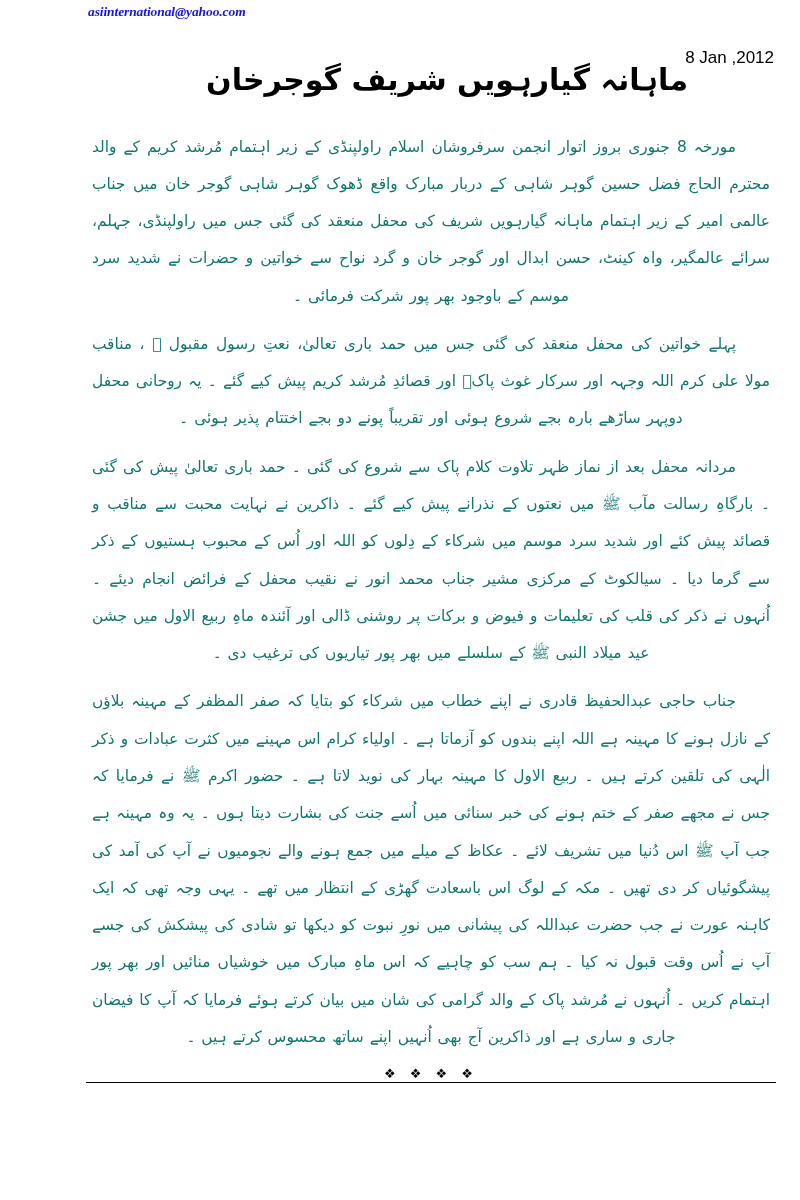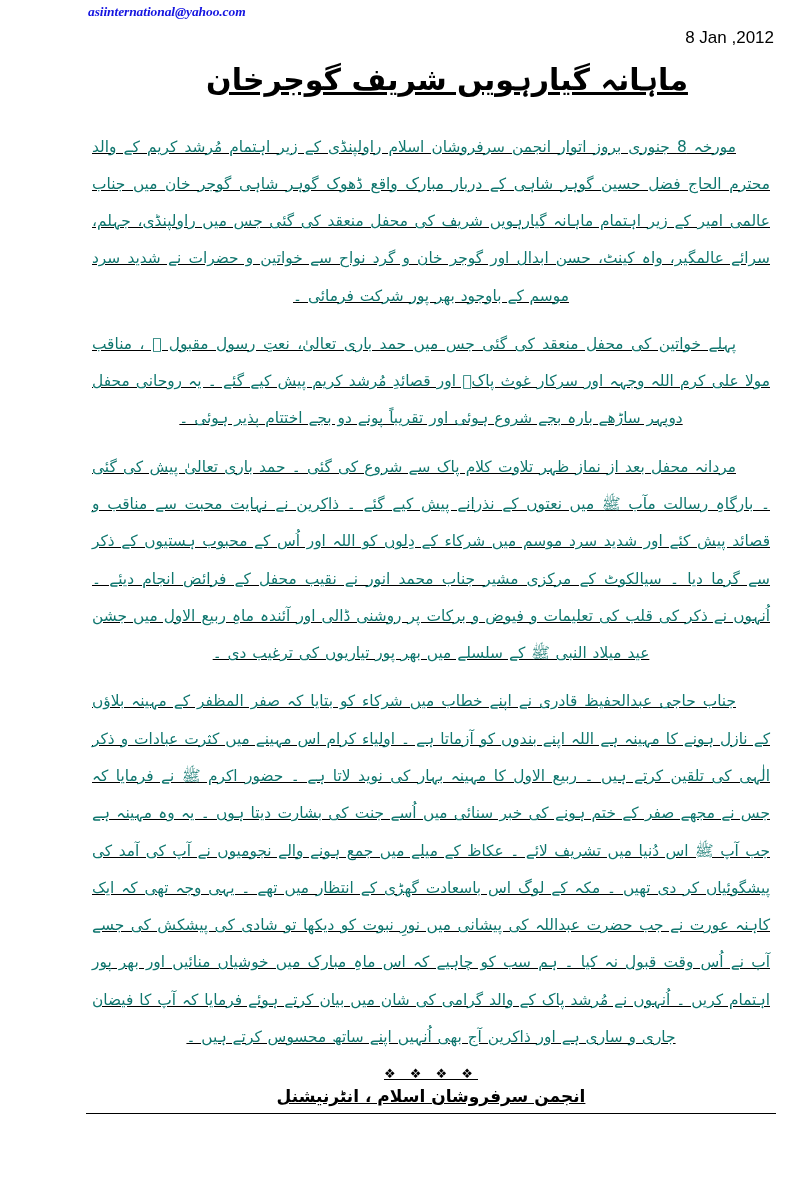--- a/index.html
+++ b/index.html
@@ -17,21 +17,20 @@
     color: #000000;
   }
 
   .page {
     position: absolute;
     inset: 0;
     width: 738px;
     height: 1200px;
     padding: 0;
     box-sizing: border-box;
-    text-decoration: underline;
   }
 
   
   .masthead {
     position: relative;
     height: 34px;
   }
   .masthead-email {
     position: absolute;
     left: 26px;
@@ -66,21 +65,21 @@
     font-weight: bold;
     line-height: 0.9;
     margin-top: -3px;
     text-align: center;
     direction: ltr;
   }
 
   .dateline {
     position: absolute;
     right: 26px;
-    top: 28px;
+    top: 48px;
     direction: ltr;
     font-family: "Liberation Sans", sans-serif;
     font-size: 17px;
     color: #000;
     white-space: nowrap;
   }
 
   .doc-title {
     margin: 26px 0 0 0;
     text-align: center;
@@ -153,17 +152,16 @@
 
   <div class="article">
     <p class="para">مورخہ 8 جنوری بروز اتوار انجمن سرفروشان اسلام راولپنڈی کے زیر اہتمام مُرشد کریم کے والد محترم الحاج فضل حسین گوہر شاہی کے دربار مبارک واقع ڈھوک گوہر شاہی گوجر خان میں جناب عالمی امیر کے زیر اہتمام ماہانہ گیارہویں شریف کی محفل منعقد کی گئی جس میں راولپنڈی، جہلم، سرائے عالمگیر، واہ کینٹ، حسن ابدال اور گوجر خان و گرد نواح سے خواتین و حضرات نے شدید سرد موسم کے باوجود بھر پور شرکت فرمائی ۔</p>
     <p class="para">پہلے خواتین کی محفل منعقد کی گئی جس میں حمد باری تعالیٰ، نعتِ رسول مقبول ﷺ ، مناقب مولا علی کرم اللہ وجہہ اور سرکار غوث پاکؒ اور قصائدِ مُرشد کریم پیش کیے گئے ۔ یہ روحانی محفل دوپہر ساڑھے بارہ بجے شروع ہوئی اور تقریباً پونے دو بجے اختتام پذیر ہوئی ۔</p>
     <p class="para">مردانہ محفل بعد از نماز ظہر تلاوت کلام پاک سے شروع کی گئی ۔ حمد باری تعالیٰ پیش کی گئی ۔ بارگاہِ رسالت مآب ﷺ میں نعتوں کے نذرانے پیش کیے گئے ۔ ذاکرین نے نہایت محبت سے مناقب و قصائد پیش کئے اور شدید سرد موسم میں شرکاء کے دِلوں کو اللہ اور اُس کے محبوب ہستیوں کے ذکر سے گرما دیا ۔ سیالکوٹ کے مرکزی مشیر جناب محمد انور نے نقیب محفل کے فرائض انجام دیئے ۔ اُنہوں نے ذکر کی قلب کی تعلیمات و فیوض و برکات پر روشنی ڈالی اور آئندہ ماہِ ربیع الاول میں جشن عید میلاد النبی ﷺ کے سلسلے میں بھر پور تیاریوں کی ترغیب دی ۔</p>
     <p class="para">جناب حاجی عبدالحفیظ قادری نے اپنے خطاب میں شرکاء کو بتایا کہ صفر المظفر کے مہینہ بلاؤں کے نازل ہونے کا مہینہ ہے اللہ اپنے بندوں کو آزماتا ہے ۔ اولیاء کرام اس مہینے میں کثرت عبادات و ذکر الٰہی کی تلقین کرتے ہیں ۔ ربیع الاول کا مہینہ بہار کی نوید لاتا ہے ۔ حضور اکرم ﷺ نے فرمایا کہ جس نے مجھے صفر کے ختم ہونے کی خبر سنائی میں اُسے جنت کی بشارت دیتا ہوں ۔ یہ وہ مہینہ ہے جب آپ ﷺ اس دُنیا میں تشریف لائے ۔ عکاظ کے میلے میں جمع ہونے والے نجومیوں نے آپ کی آمد کی پیشگوئیاں کر دی تھیں ۔ مکہ کے لوگ اس باسعادت گھڑی کے انتظار میں تھے ۔ یہی وجہ تھی کہ ایک کاہنہ عورت نے جب حضرت عبداللہ کی پیشانی میں نورِ نبوت کو دیکھا تو شادی کی پیشکش کی جسے آپ نے اُس وقت قبول نہ کیا ۔ ہم سب کو چاہیے کہ اس ماہِ مبارک میں خوشیاں منائیں اور بھر پور اہتمام کریں ۔ اُنہوں نے مُرشد پاک کے والد گرامی کی شان میں بیان کرتے ہوئے فرمایا کہ آپ کا فیضان جاری و ساری ہے اور ذاکرین آج بھی اُنہیں اپنے ساتھ محسوس کرتے ہیں ۔</p>
   </div>
 
   <div class="separator">❖ ❖ ❖ ❖</div>
 
-  <div class="org-name">انجمن سرفروشان اسلام ، انٹرنیشنل</div>
 
   <hr class="footer-rule">
 
 </div>
 
 </body></html>

